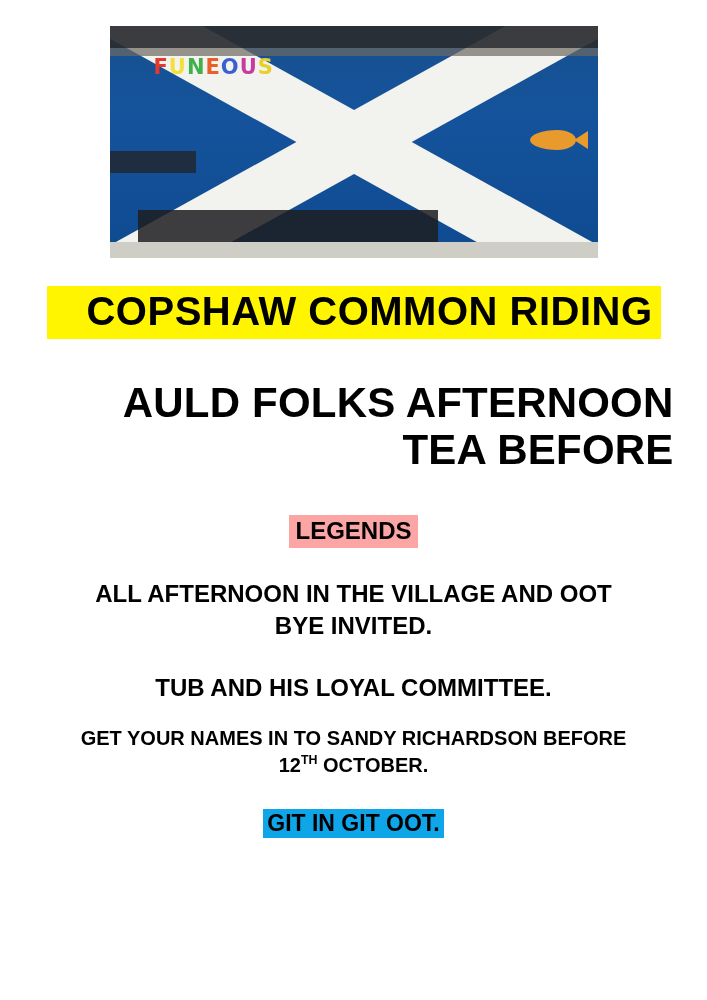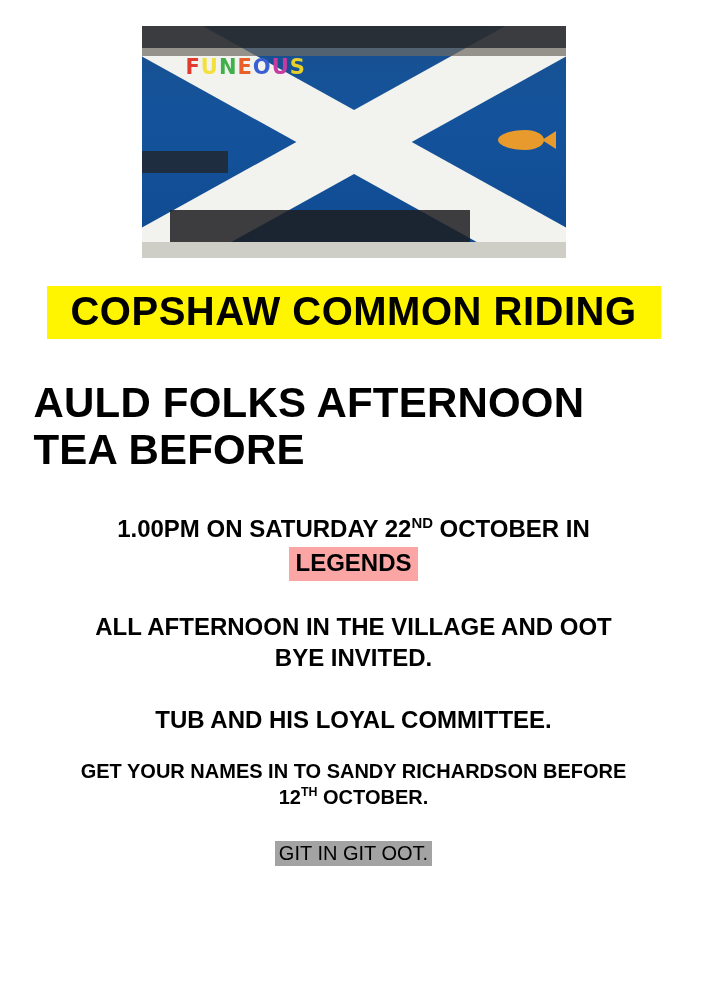--- a/index.html
+++ b/index.html
@@ -17,21 +17,21 @@
   .poster {
     position: relative;
     width: 707px;
     height: 1000px;
     background: #ffffff;
     box-sizing: border-box;
   }
 
   
   .photo-wrap {
-    width: 424px;
+    width: 488px;
     margin: 26px auto 2px auto;
     height: 232px;
     position: relative;
   }
   .photo {
     position: relative;
     width: 100%;
     height: 100%;
     overflow: hidden;
     background: #1c4f93;
@@ -139,26 +139,27 @@
     text-align: center;
   }
   .banner .hl {
     background: #fff500;
     font-size: 40px;
     font-weight: bold;
     letter-spacing: .5px;
     padding: 3px 8px 5px 8px;
     display: block;
     line-height: 1.12;
+    text-align: right;
   }
 
   .title {
     margin: 40px auto 12px auto;
     width: 640px;
-    text-align: left;
+    text-align: right;
     font-size: 42px;
     font-weight: bold;
     line-height: 1.12;
     letter-spacing: .2px;
   }
 
   .when {
     margin: 40px auto 0 auto;
     width: 640px;
     text-align: center;
@@ -188,23 +189,23 @@
     margin-top: 22px;
   }
   .para.small sup { font-size: .62em; vertical-align: super; }
 
   .closing {
     margin: 32px auto 0 auto;
     width: 600px;
     text-align: center;
   }
   .closing .hl {
-    background: #a3a3a3;
-    font-size: 20px;
-    font-weight: normal;
+    background: #0ea5e9;
+    font-size: 23px;
+    font-weight: bold;
     padding: 1px 4px 2px 4px;
   }
 </style>
 </head>
 <body>
 
 <div class="poster">
 
   <div class="photo-wrap">
     <div class="photo">
@@ -228,21 +229,20 @@
   <div class="banner">
     <span class="hl">COPSHAW COMMON RIDING</span>
   </div>
 
   <div class="title">
     <div>AULD FOLKS AFTERNOON</div>
     <div>TEA BEFORE</div>
   </div>
 
   <div class="when">
-    <div><span>1.00PM ON SATURDAY 22</span><sup>ND</sup><span> OCTOBER IN</span></div>
     <div><span class="venue">LEGENDS</span></div>
   </div>
 
   <div class="para">
     <div>ALL AFTERNOON IN THE VILLAGE AND OOT</div>
     <div>BYE INVITED.</div>
   </div>
 
   <div class="para">
     <div>TUB AND HIS LOYAL COMMITTEE.</div>

